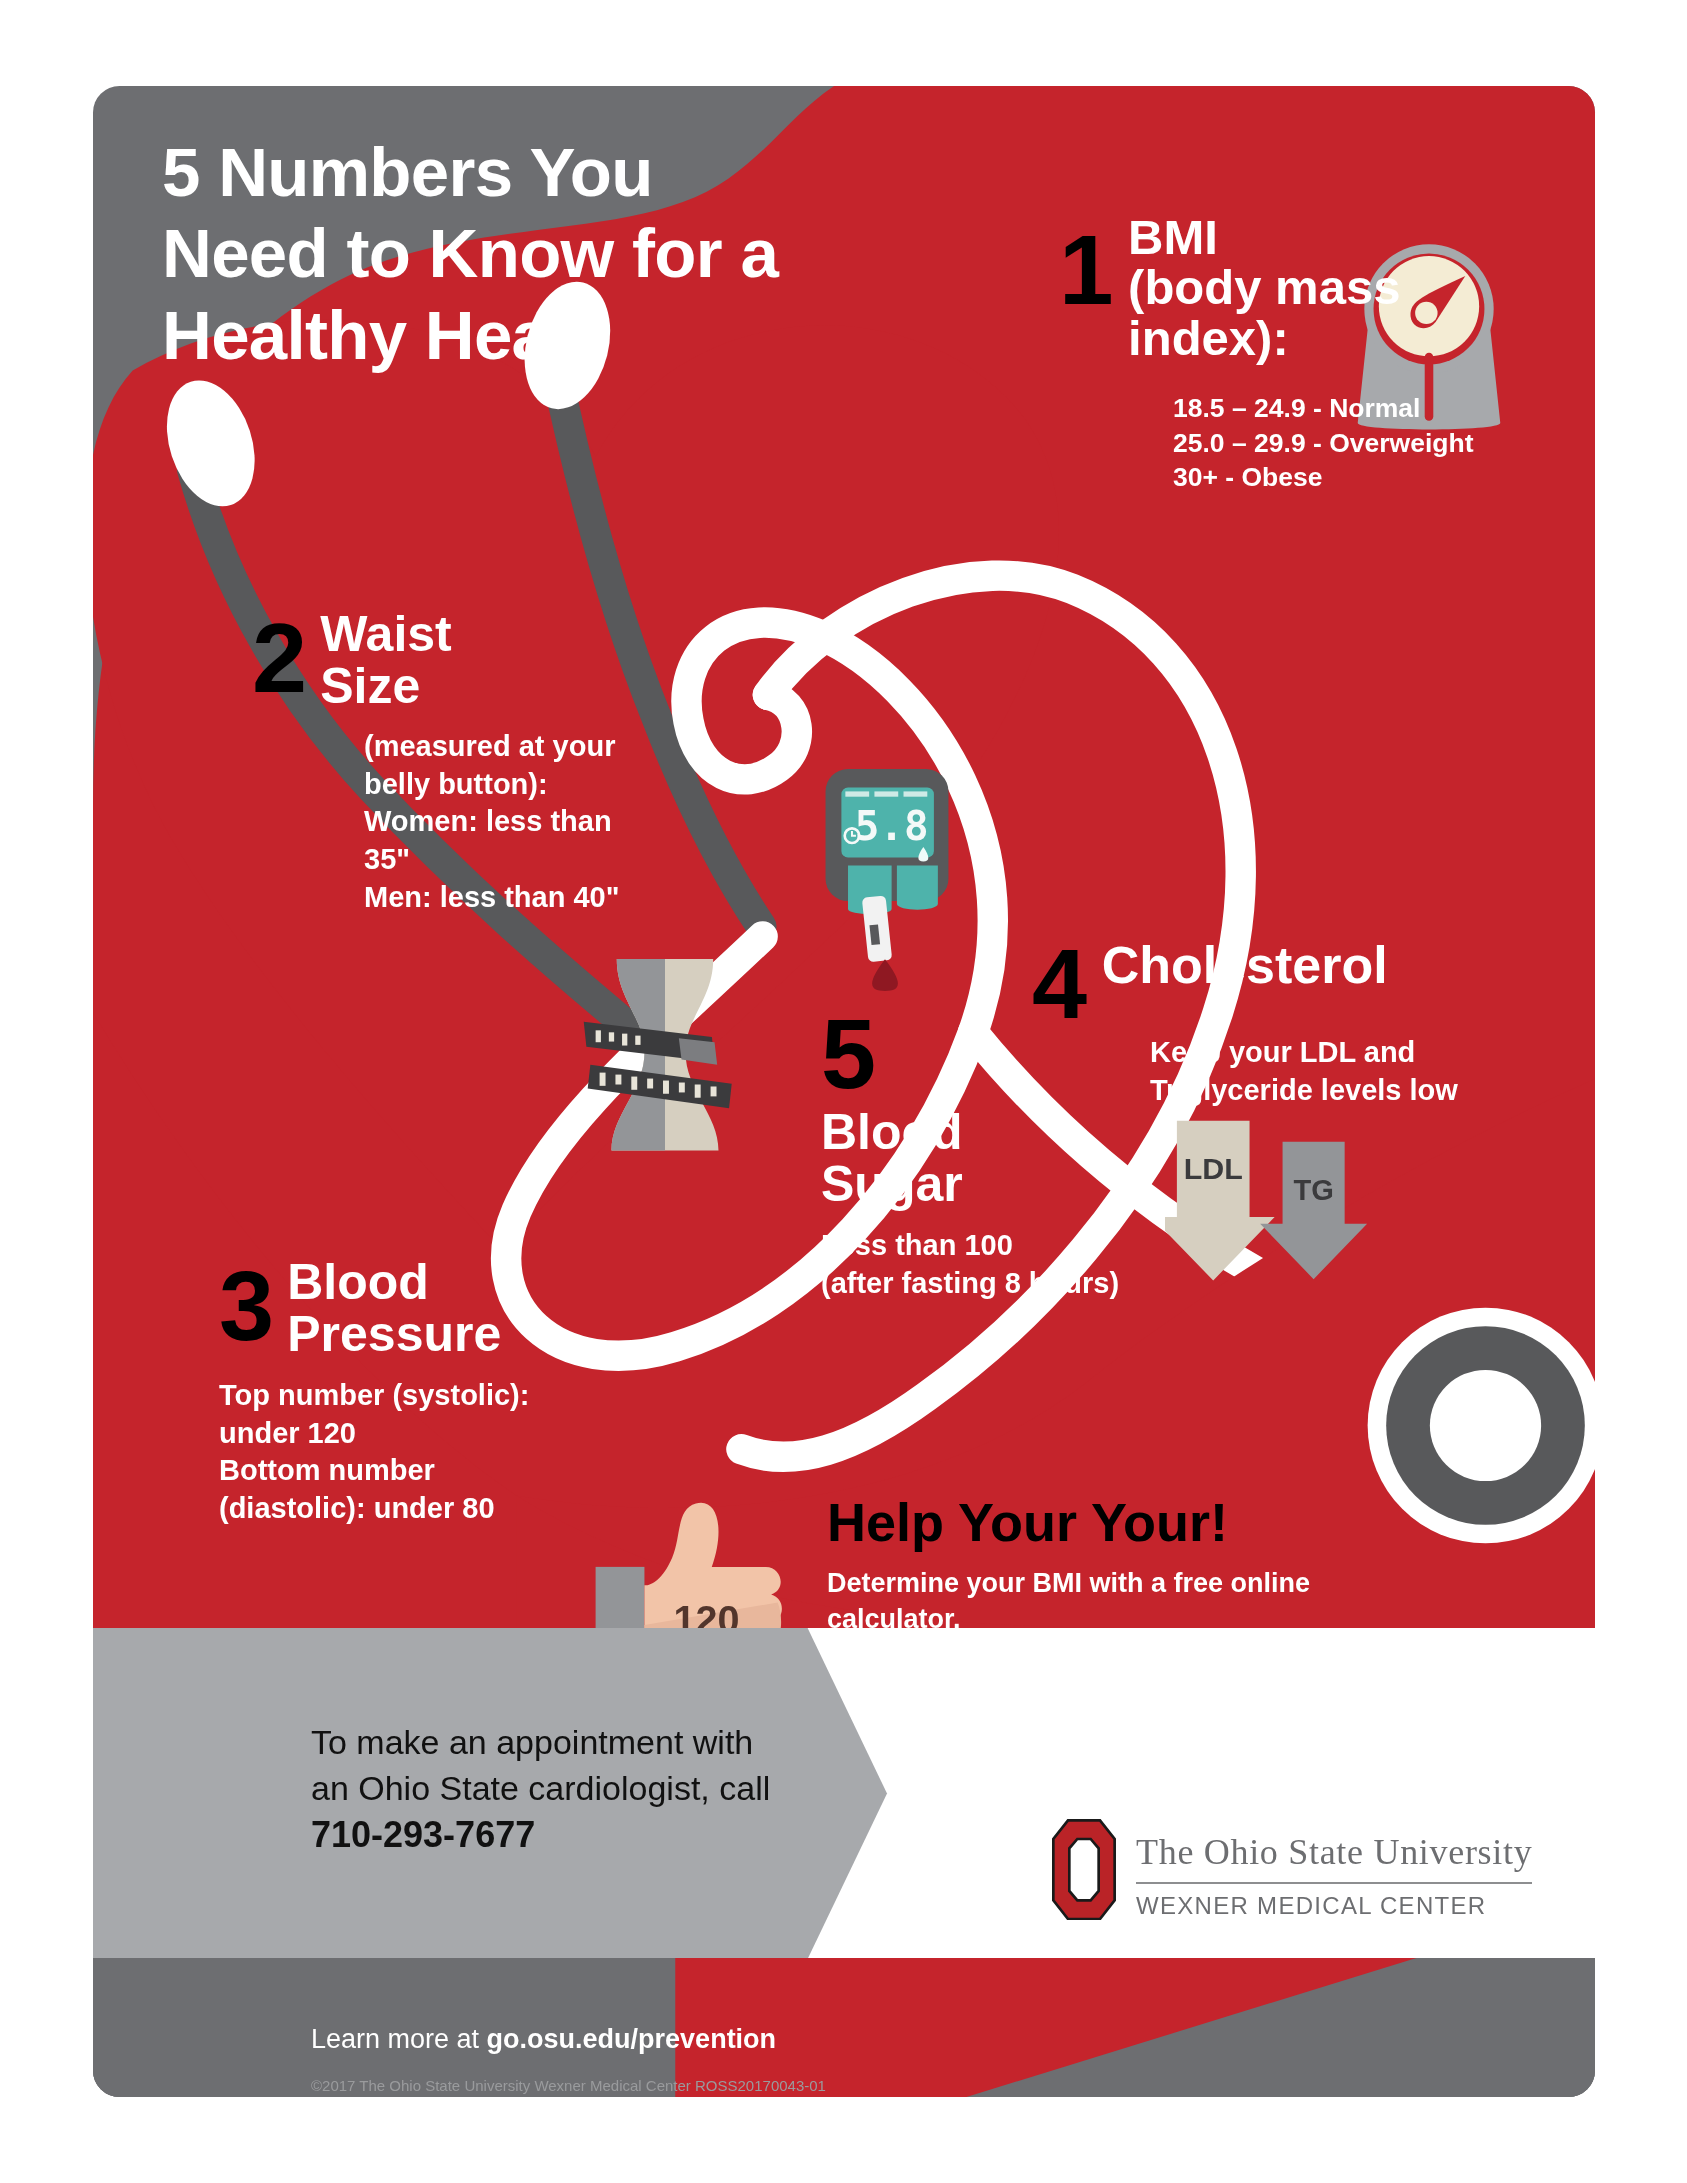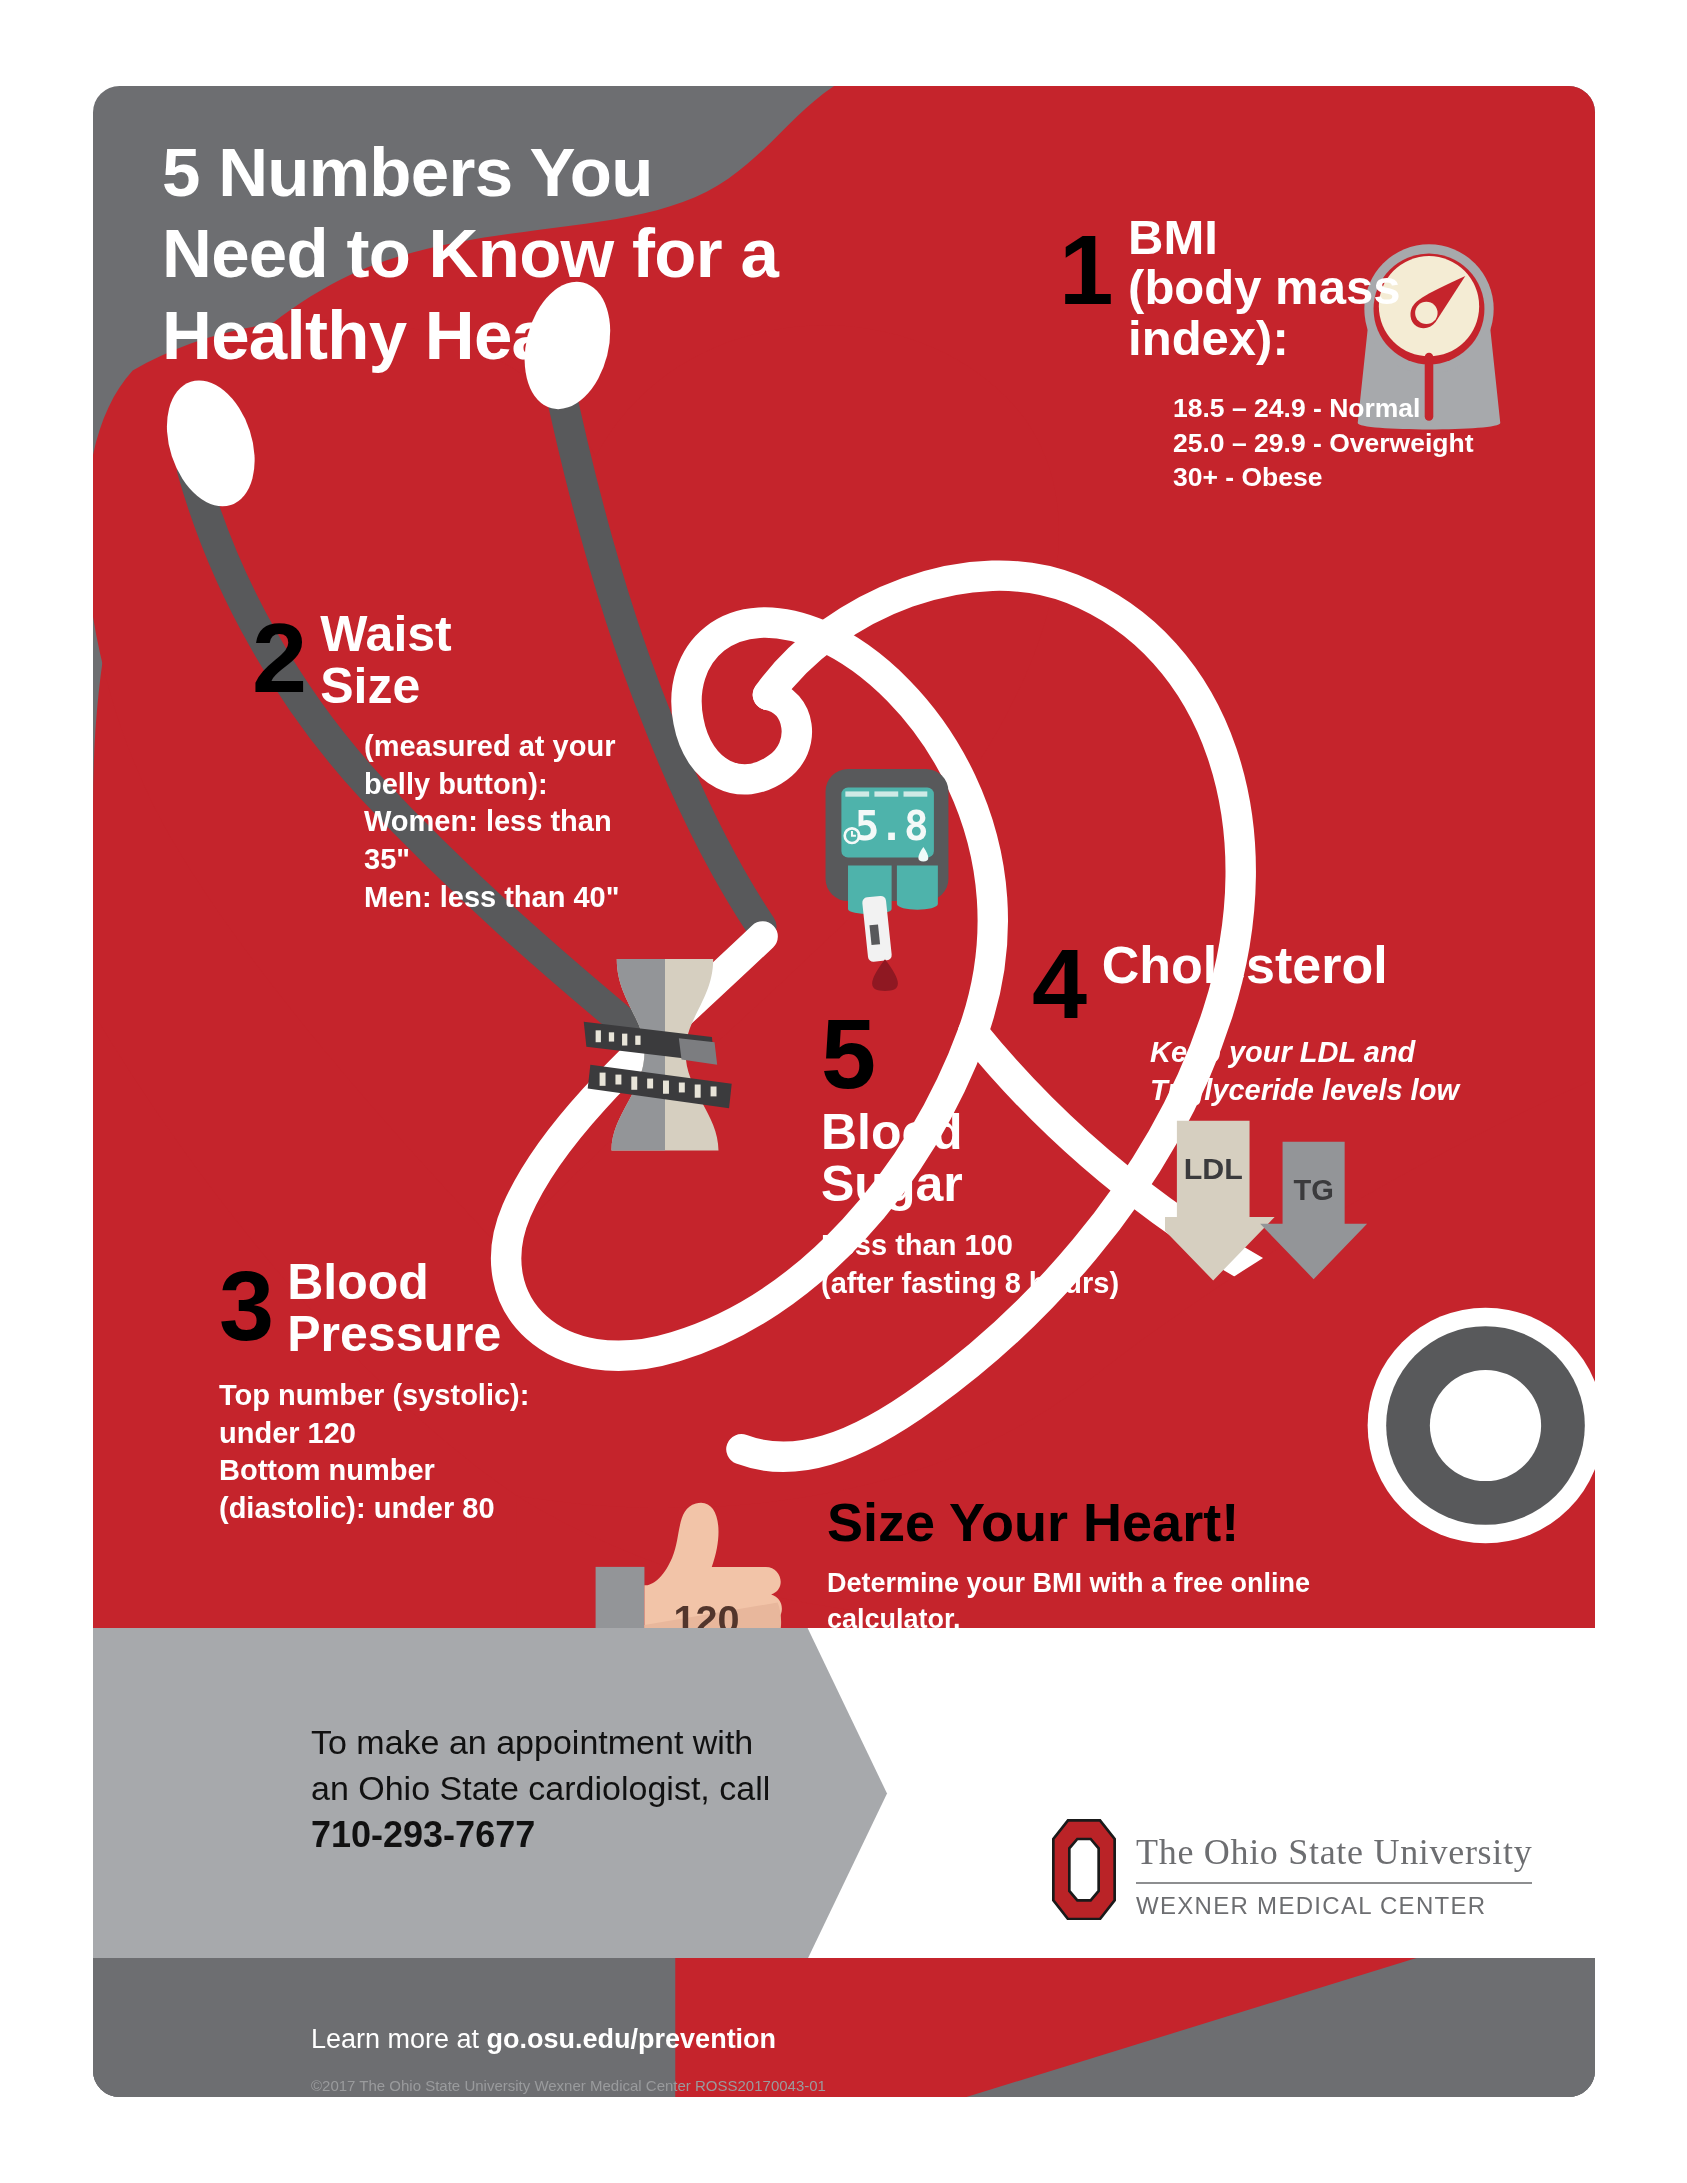--- a/index.html
+++ b/index.html
@@ -47,21 +47,21 @@
   #b3 .row{display:flex;align-items:flex-start;}
   #b3 .num{font-size:99px;margin-right:13.2px;margin-top:6.6px;}
   #b3 .htxt{font-size:50px;}
   #b3 .body{font-size:29px;margin-top:17px;margin-left:0px;}
 
   
   #b4{left:939px;top:853px;width:490px;}
   #b4 .row{display:flex;align-items:flex-start;}
   #b4 .num{font-size:99px;margin-right:14.6px;margin-top:2.6px;}
   #b4 .htxt{font-size:52px;}
-  #b4 .body{font-size:29px;margin-top:9.3px;margin-left:118px;font-style:italic;}
+  #b4 .body{font-size:29px;margin-top:9.3px;margin-left:118px;}
 
   
   #b5{left:728px;top:926px;width:344px;}
   #b5 .num{font-size:99px;}
   #b5 .htxt{font-size:50px;margin-top:12px;}
   #b5 .body{font-size:29px;margin-top:17px;}
 
   
   #help{position:absolute;left:734px;top:1409px;width:615px;}
   #help .hh{color:#000;font-weight:bold;font-size:54px;line-height:1;}
@@ -313,21 +313,21 @@
         <div>Blood</div>
         <div>Sugar</div>
       </div>
       <div class="body">
         <div>Less than 100</div>
         <div>(after fasting 8 hours)</div>
       </div>
     </div>
 
     <div id="help">
-      <div class="hh">Size Your Heart!</div>
+      <div class="hh">Help Your Your!</div>
       <div class="hb">
         <div>Determine your BMI with a free online calculator.</div>
         <div>Find a tape measure to figure out your waist size.</div>
         <div>And see your doctor to learn your blood pressure,</div>
         <div>blood sugar and cholesterol levels.</div>
       </div>
     </div>
 
     <div class="footband">
       <svg viewBox="0 0 2270 500" preserveAspectRatio="none">

